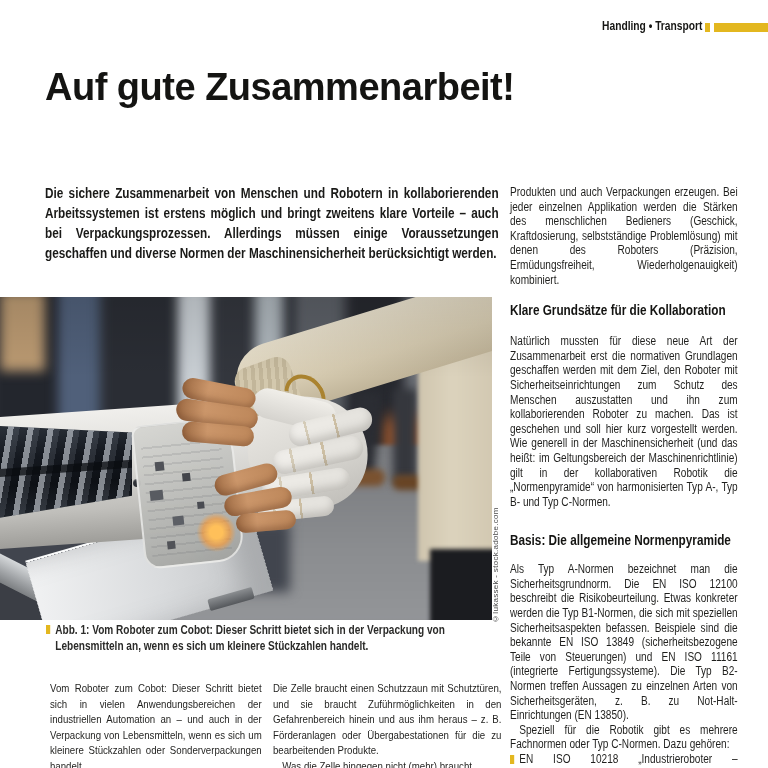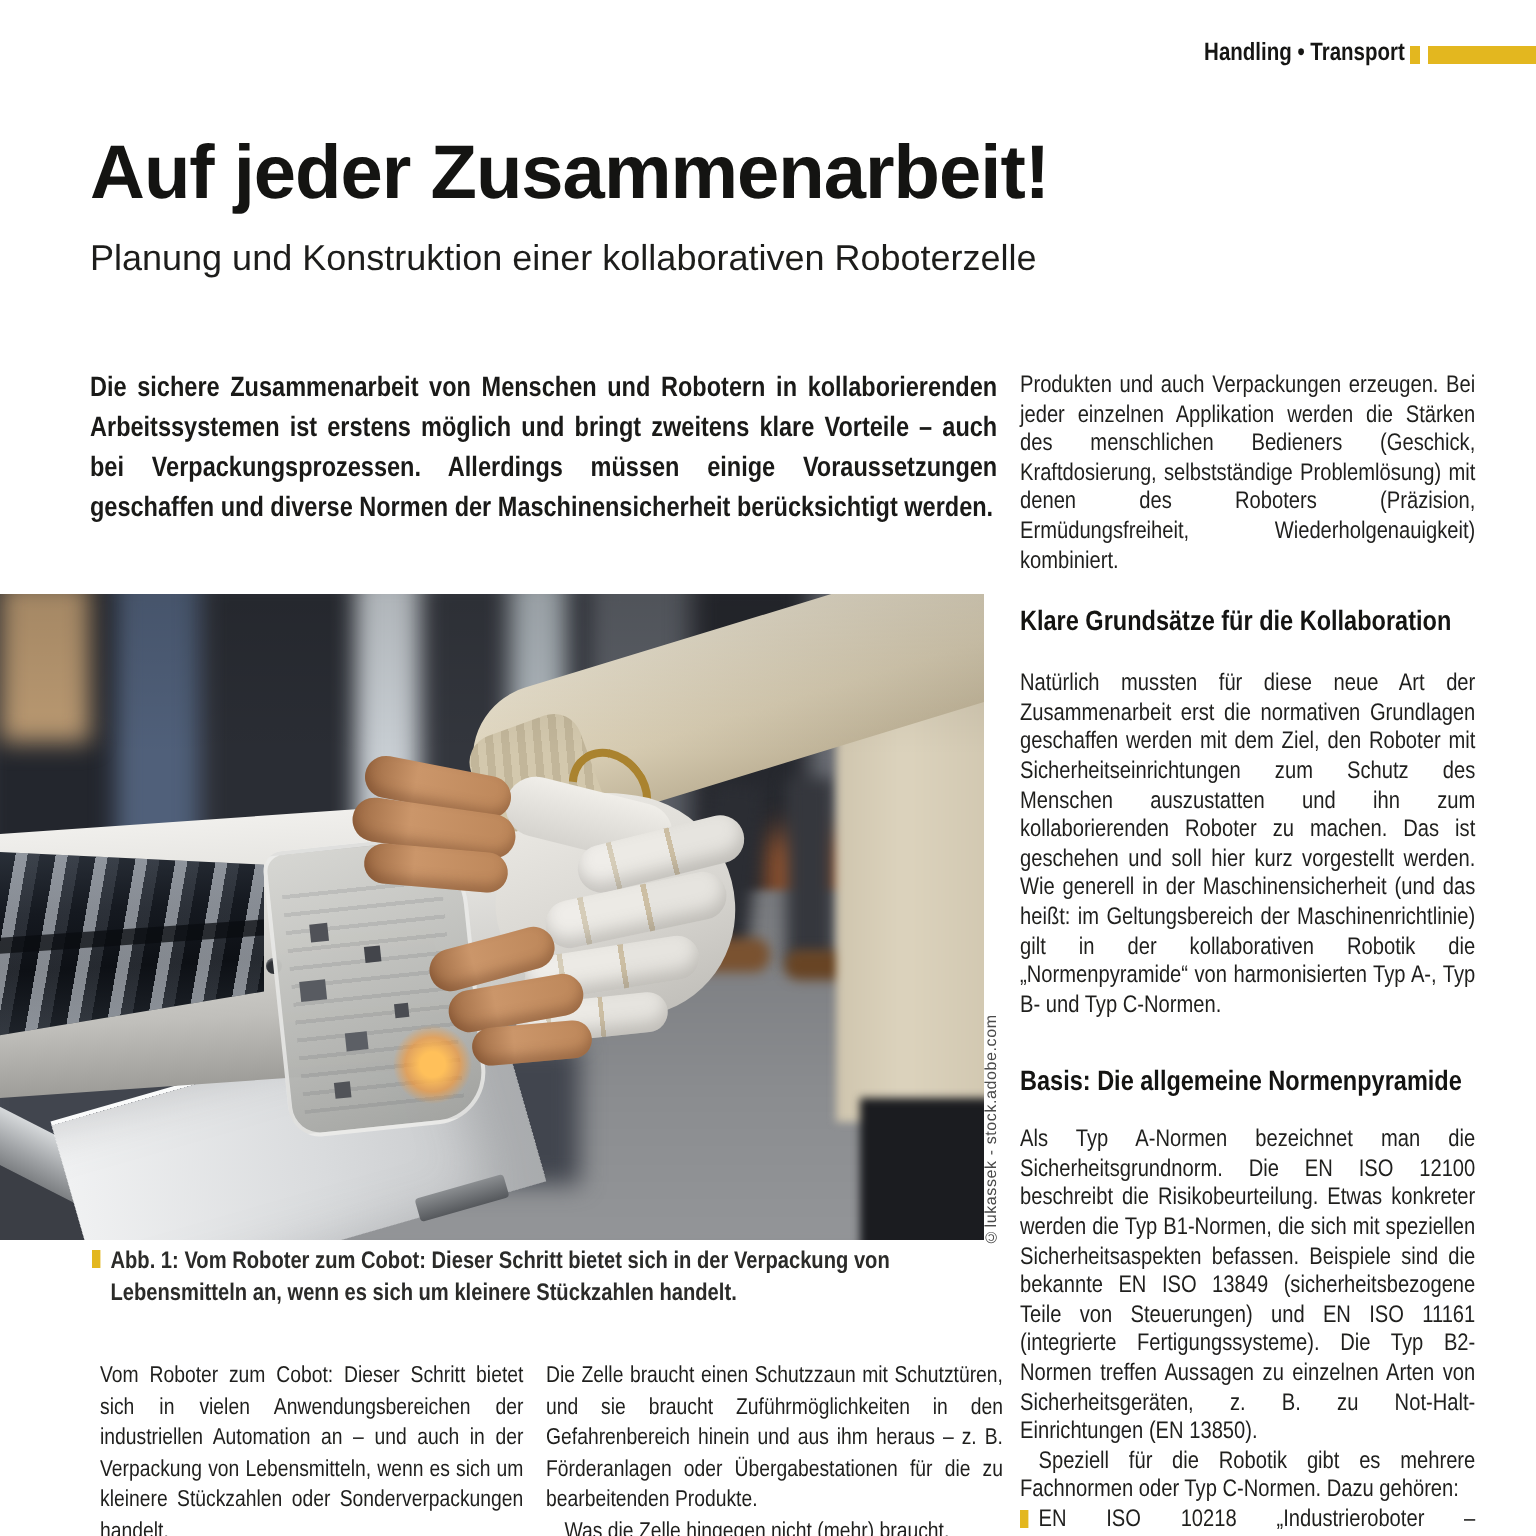--- a/index.html
+++ b/index.html
@@ -136,22 +136,21 @@
 </style>
 </head>
 <body>
 
 <div class="page">
 
   <span class="section-label">Handling • Transport</span>
   <span class="accent-square"></span>
   <span class="accent-bar"></span>
 
-  <h1 class="title">Auf jeder Zusammenarbeit!</h1>
-  <h2 class="subtitle">Planung und Konstruktion einer kollaborativen Roboterzelle</h2>
+  <h1 class="title">Auf gute Zusammenarbeit!</h1>
   <p class="intro cond">Die sichere Zusammenarbeit von Menschen und Robotern in kollaborierenden Arbeitssystemen ist erstens möglich und bringt zweitens klare Vorteile – auch bei Verpackungsprozessen. Allerdings müssen einige Voraussetzungen geschaffen und diverse Normen der Maschinensicherheit berücksichtigt werden.</p>
 
   <figure class="photo">
     <div class="ph-bg"></div>
     <div class="blob cb1"></div>
     <div class="blob cb2"></div>
     <div class="blob cb3"></div>
     <div class="blob cb4"></div>
     <div class="blob cb5"></div>
     <div class="blob cb10"></div>

